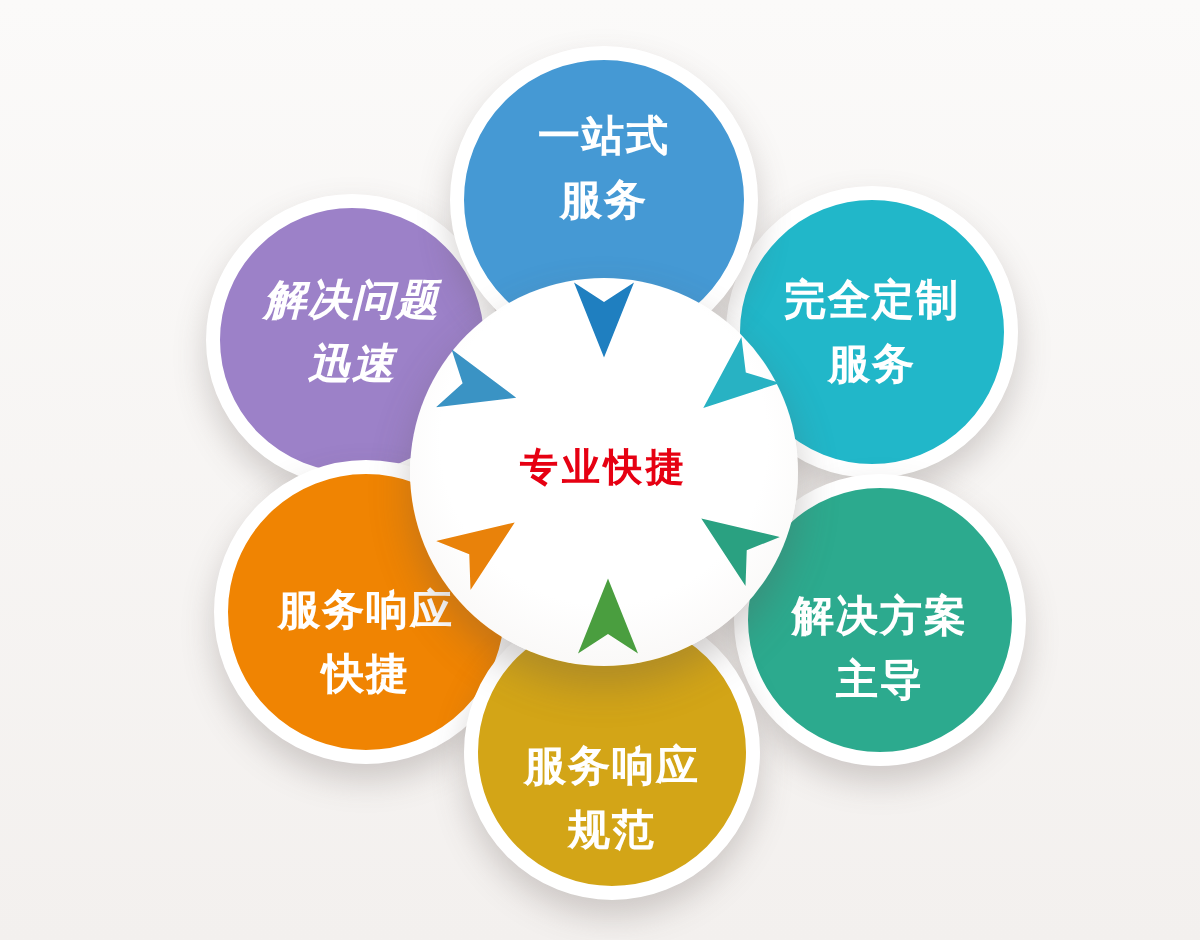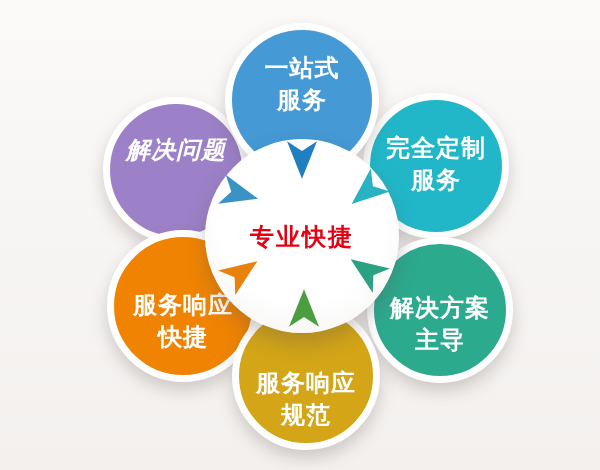--- a/index.html
+++ b/index.html
@@ -20,32 +20,32 @@
     border:7px solid #ffffff;
     box-shadow:0 8px 16px rgba(90,80,75,0.25);
     box-sizing:border-box;
   }
   .petal .label{
     position:absolute;
     left:0;width:100%;
     text-align:center;
     color:#ffffff;
     font-weight:bold;
-    font-size:24px;
+    font-size:21px;
     line-height:32px;
     letter-spacing:1px;
   }
   .petal .label span{display:block;}
 
   .petal-top{left:225px;top:23px;width:154px;height:154px;z-index:2;}
   .petal-top .label{top:22px;}
   .petal-top-left{left:103px;top:97px;width:146px;height:146px;z-index:1;}
   .petal-top-left .label{top:30px;font-style:italic;}
   .petal-top-right{left:363px;top:93px;width:146px;height:146px;z-index:1;}
-  .petal-top-right .label{top:34px;font-family:Liberation Mono, monospace;}
+  .petal-top-right .label{top:34px;}
   .petal-bottom-left{left:107px;top:230px;width:152px;height:152px;z-index:2;}
   .petal-bottom-left .label{top:52px;}
   .petal-bottom-right{left:367px;top:237px;width:146px;height:146px;z-index:2;}
   .petal-bottom-right .label{top:48px;}
   .petal-bottom{left:232px;top:302px;width:148px;height:148px;z-index:3;}
   .petal-bottom .label{top:58px;}
 
   .center-circle{
     position:absolute;
     left:205px;top:139px;
@@ -53,21 +53,21 @@
     border-radius:50%;
     background:radial-gradient(circle at 50% 42%,#ffffff 55%,#f4f1ef 100%);
     box-shadow:0 10px 20px rgba(90,80,75,0.30);
     z-index:5;
   }
   .center-label{
     position:absolute;
     left:205px;top:221px;
     width:194px;
     text-align:center;
-    font-size:24px;
+    font-size:19px;
     font-weight:bold;
     letter-spacing:2px;
     z-index:7;
     font-family:Liberation Serif, serif;
   }
   .arrow{
     position:absolute;
     width:38px;height:30px;
     z-index:6;
   }
@@ -86,20 +86,21 @@
   <div class="petal petal-top" style="background: rgb(69, 153, 212);">
     <div class="label">
       <span>一站式</span>
       <span>服务</span>
     </div>
   </div>
 
   <div class="petal petal-top-left" style="background: rgb(156, 129, 200);">
     <div class="label">
       <span>解决问题</span>
+      <span>迅速</span>
     </div>
   </div>
 
   <div class="petal petal-top-right" style="background: rgb(33, 183, 201);">
     <div class="label">
       <span>完全定制</span>
       <span>服务</span>
     </div>
   </div>
 

